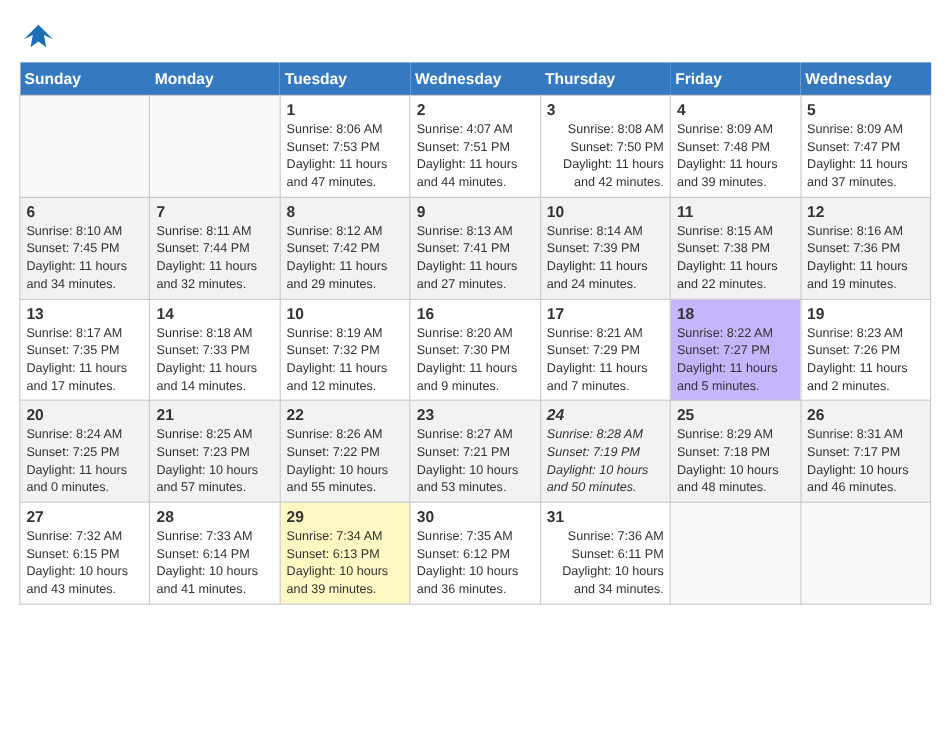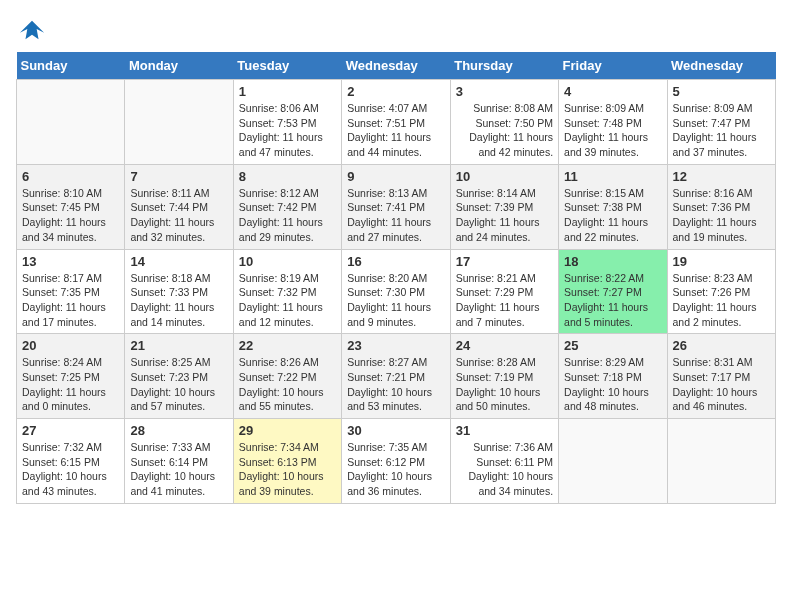--- a/index.html
+++ b/index.html
@@ -219,21 +219,21 @@
           <div class="day-info" style="white-space: pre-line;">Sunrise: 8:20 AM
 Sunset: 7:30 PM
 Daylight: 11 hours and 9 minutes.</div>
         </td>
         <td style="background-color: rgb(255, 255, 255);">
           <div class="day-number">17</div>
           <div class="day-info" style="white-space: pre-line;">Sunrise: 8:21 AM
 Sunset: 7:29 PM
 Daylight: 11 hours and 7 minutes.</div>
         </td>
-        <td style="background-color: #86efac;">
+        <td style="background-color: #c4b5fd;">
           <div class="day-number">18</div>
           <div class="day-info" style="white-space: pre-line;">Sunrise: 8:22 AM
 Sunset: 7:27 PM
 Daylight: 11 hours and 5 minutes.</div>
         </td>
         <td style="background-color: rgb(255, 255, 255);">
           <div class="day-number">19</div>
           <div class="day-info" style="white-space: pre-line;">Sunrise: 8:23 AM
 Sunset: 7:26 PM
 Daylight: 11 hours and 2 minutes.</div>
@@ -257,21 +257,21 @@
           <div class="day-info" style="white-space: pre-line;">Sunrise: 8:26 AM
 Sunset: 7:22 PM
 Daylight: 10 hours and 55 minutes.</div>
         </td>
         <td style="background-color: rgb(242, 242, 242);">
           <div class="day-number">23</div>
           <div class="day-info" style="white-space: pre-line;">Sunrise: 8:27 AM
 Sunset: 7:21 PM
 Daylight: 10 hours and 53 minutes.</div>
         </td>
-        <td style="background-color: rgb(242, 242, 242);">
+        <td style="background-color: rgb(242, 242, 242); font-style: italic;">
           <div class="day-number">24</div>
           <div class="day-info" style="white-space: pre-line;">Sunrise: 8:28 AM
 Sunset: 7:19 PM
 Daylight: 10 hours and 50 minutes.</div>
         </td>
         <td style="background-color: rgb(242, 242, 242);">
           <div class="day-number">25</div>
           <div class="day-info" style="white-space: pre-line;">Sunrise: 8:29 AM
 Sunset: 7:18 PM
 Daylight: 10 hours and 48 minutes.</div>

